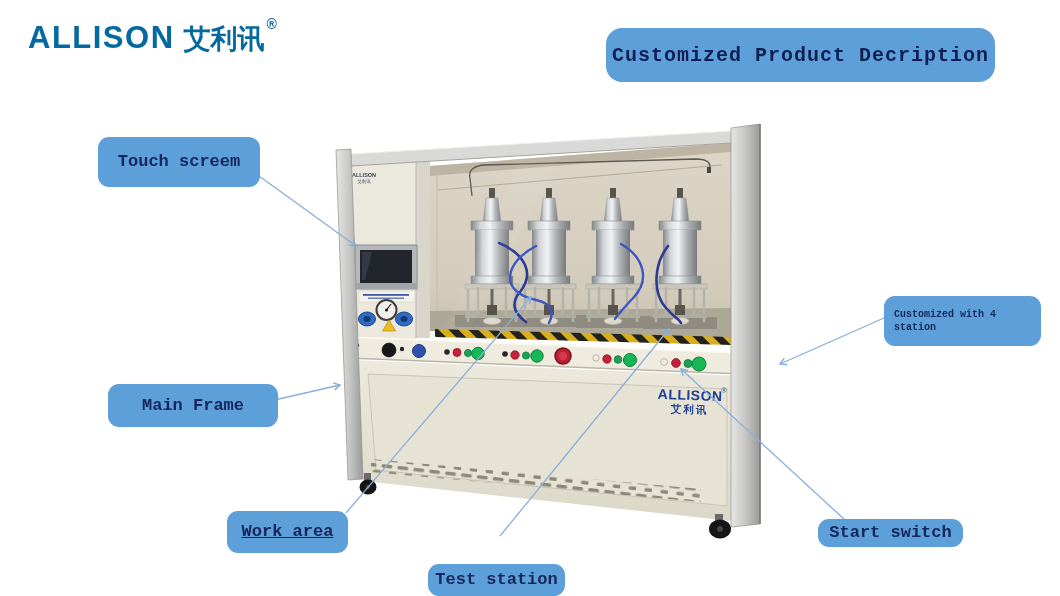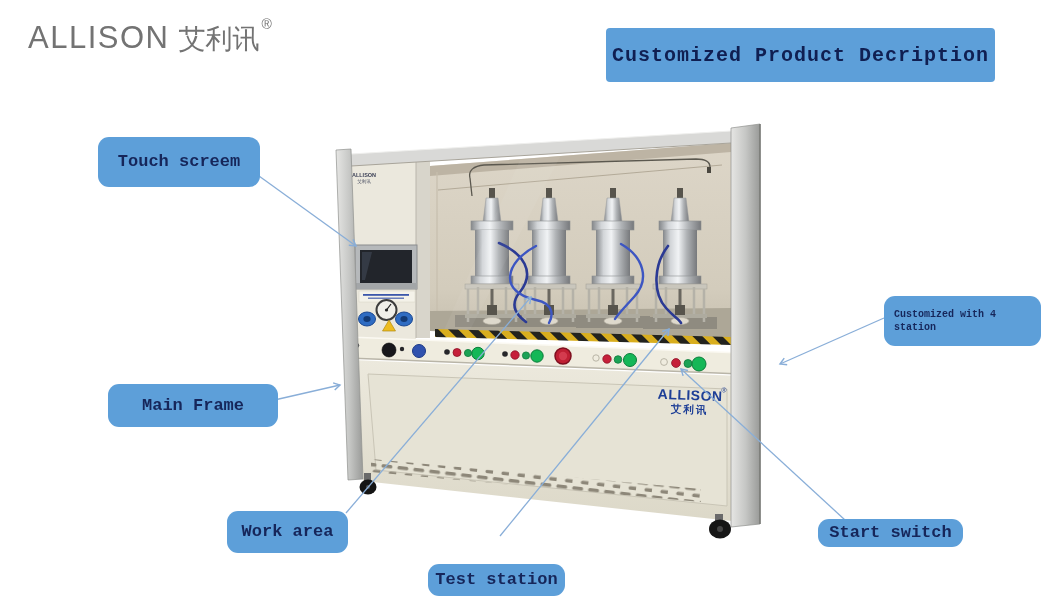--- a/index.html
+++ b/index.html
@@ -1,40 +1,40 @@
 <!DOCTYPE html>
 <html><head>
 <meta charset="utf-8">
 <style>
   html,body{margin:0;padding:0;}
   body{
     width:1060px;height:596px;position:relative;background:#ffffff;overflow:hidden;
     font-family:"Liberation Mono","DejaVu Sans Mono",monospace;
   }
   .logo{
-    position:absolute;left:28px;top:20px;color:#737373;white-space:nowrap;
-    font-family:"Liberation Sans","DejaVu Sans",sans-serif;font-weight:normal;
+    position:absolute;left:28px;top:20px;color:#0369a1;white-space:nowrap;
+    font-family:"Liberation Sans","DejaVu Sans",sans-serif;font-weight:bold;
   }
   .logo .en{font-size:31px;letter-spacing:1.5px;}
   .logo .cn{font-size:27px;margin-left:9px;}
   .logo .reg{font-size:14px;vertical-align:top;position:relative;top:-4px;left:2px;}
   .banner{
     position:absolute;left:606px;top:28px;width:389px;height:54px;
-    background:#5d9fd9;border-radius:4px;color:#101f52;
+    background:#5d9fd9;border-radius:16px;color:#101f52;
     display:flex;align-items:center;justify-content:center;
     font-size:20px;font-weight:bold;letter-spacing:1px;
   }
   .callout{
     position:absolute;background:#5d9fd9;border-radius:11px;color:#16265a;
     display:flex;align-items:center;justify-content:center;text-align:center;
     font-size:17px;font-weight:bold;line-height:1.25;
   }
   #co-touch{left:98px;top:137px;width:162px;height:50px;}
   #co-frame{left:108px;top:384px;width:170px;height:43px;}
-  #co-work{left:227px;top:511px;width:121px;height:42px;}
+  #co-work{left:227px;top:511px;width:121px;height:42px;text-decoration:underline;}
   #co-test{left:428px;top:564px;width:137px;height:32px;}
   #co-start{left:818px;top:519px;width:145px;height:28px;}
   #co-stations{left:884px;top:296px;width:157px;height:50px;
     justify-content:flex-start;text-align:left;padding:0 10px;font-size:10px;line-height:1.35;box-sizing:border-box;}
   svg.scene{position:absolute;left:0;top:0;}
 </style>
 </head>
 <body>
 
 <svg class="scene" width="1060" height="596" viewBox="0 0 1060 596">

